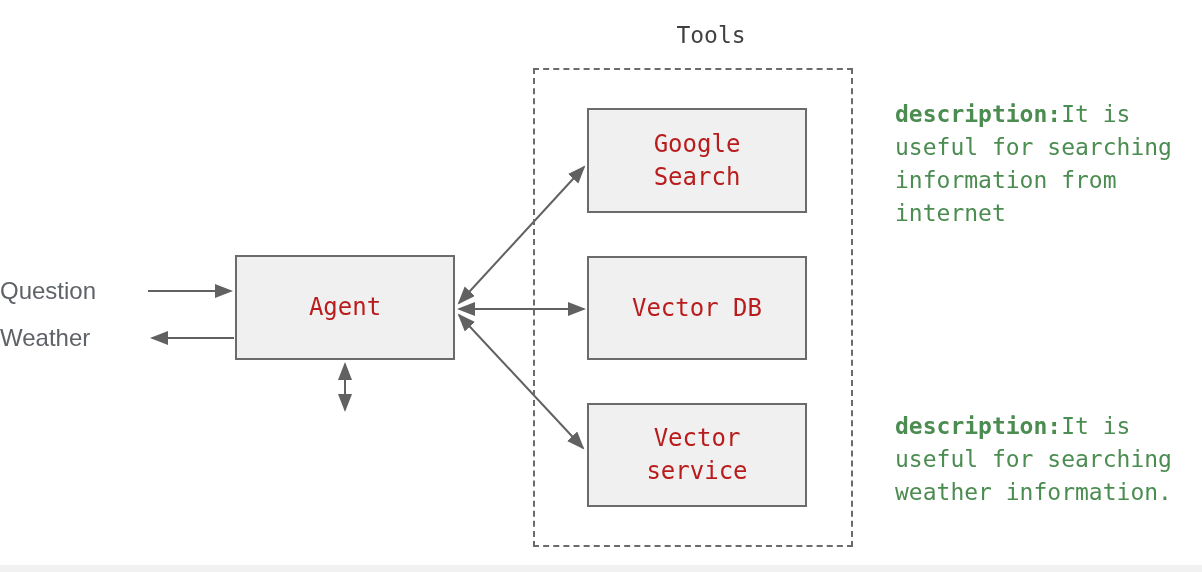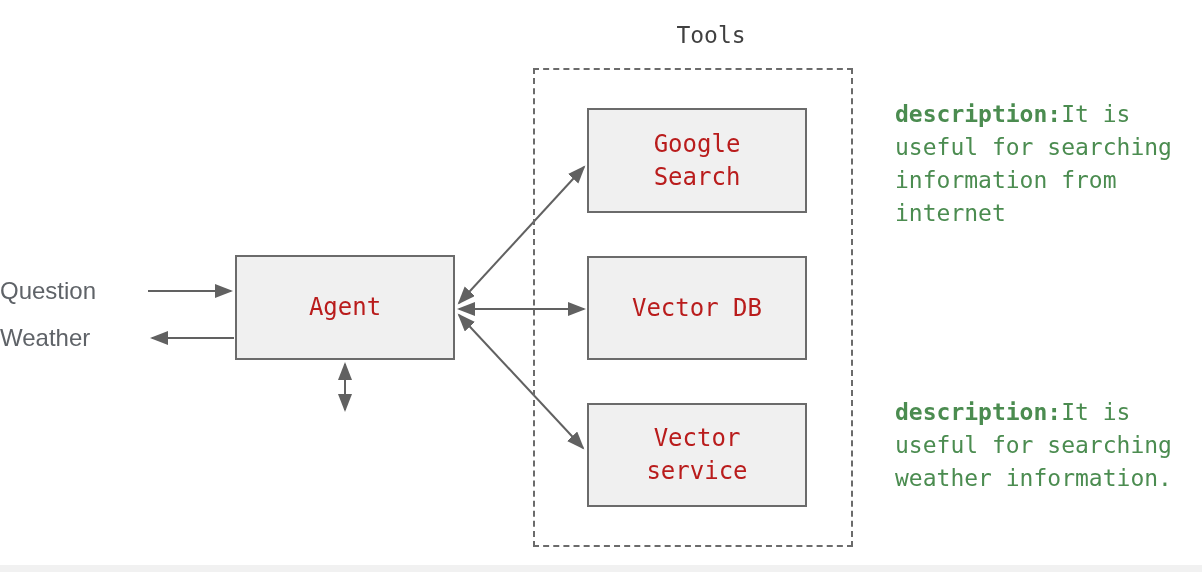--- a/index.html
+++ b/index.html
@@ -73,21 +73,21 @@
     position: absolute;
     left: 895px;
     width: 295px;
     color: #4b8c50;
     font-size: 23px;
     line-height: 33px;
   }
   .desc b { font-weight: bold; }
   .desc-1 { top: 98px; }
   .desc-2 { top: 260px; }
-  .desc-3 { top: 396px; }
+  .desc-3 { top: 410px; }
   .bottom-strip {
     position: absolute;
     left: 0; bottom: 0;
     width: 1202px; height: 7px;
     background: #f1f1f1;
   }
 </style>
 </head>
 <body>
 

